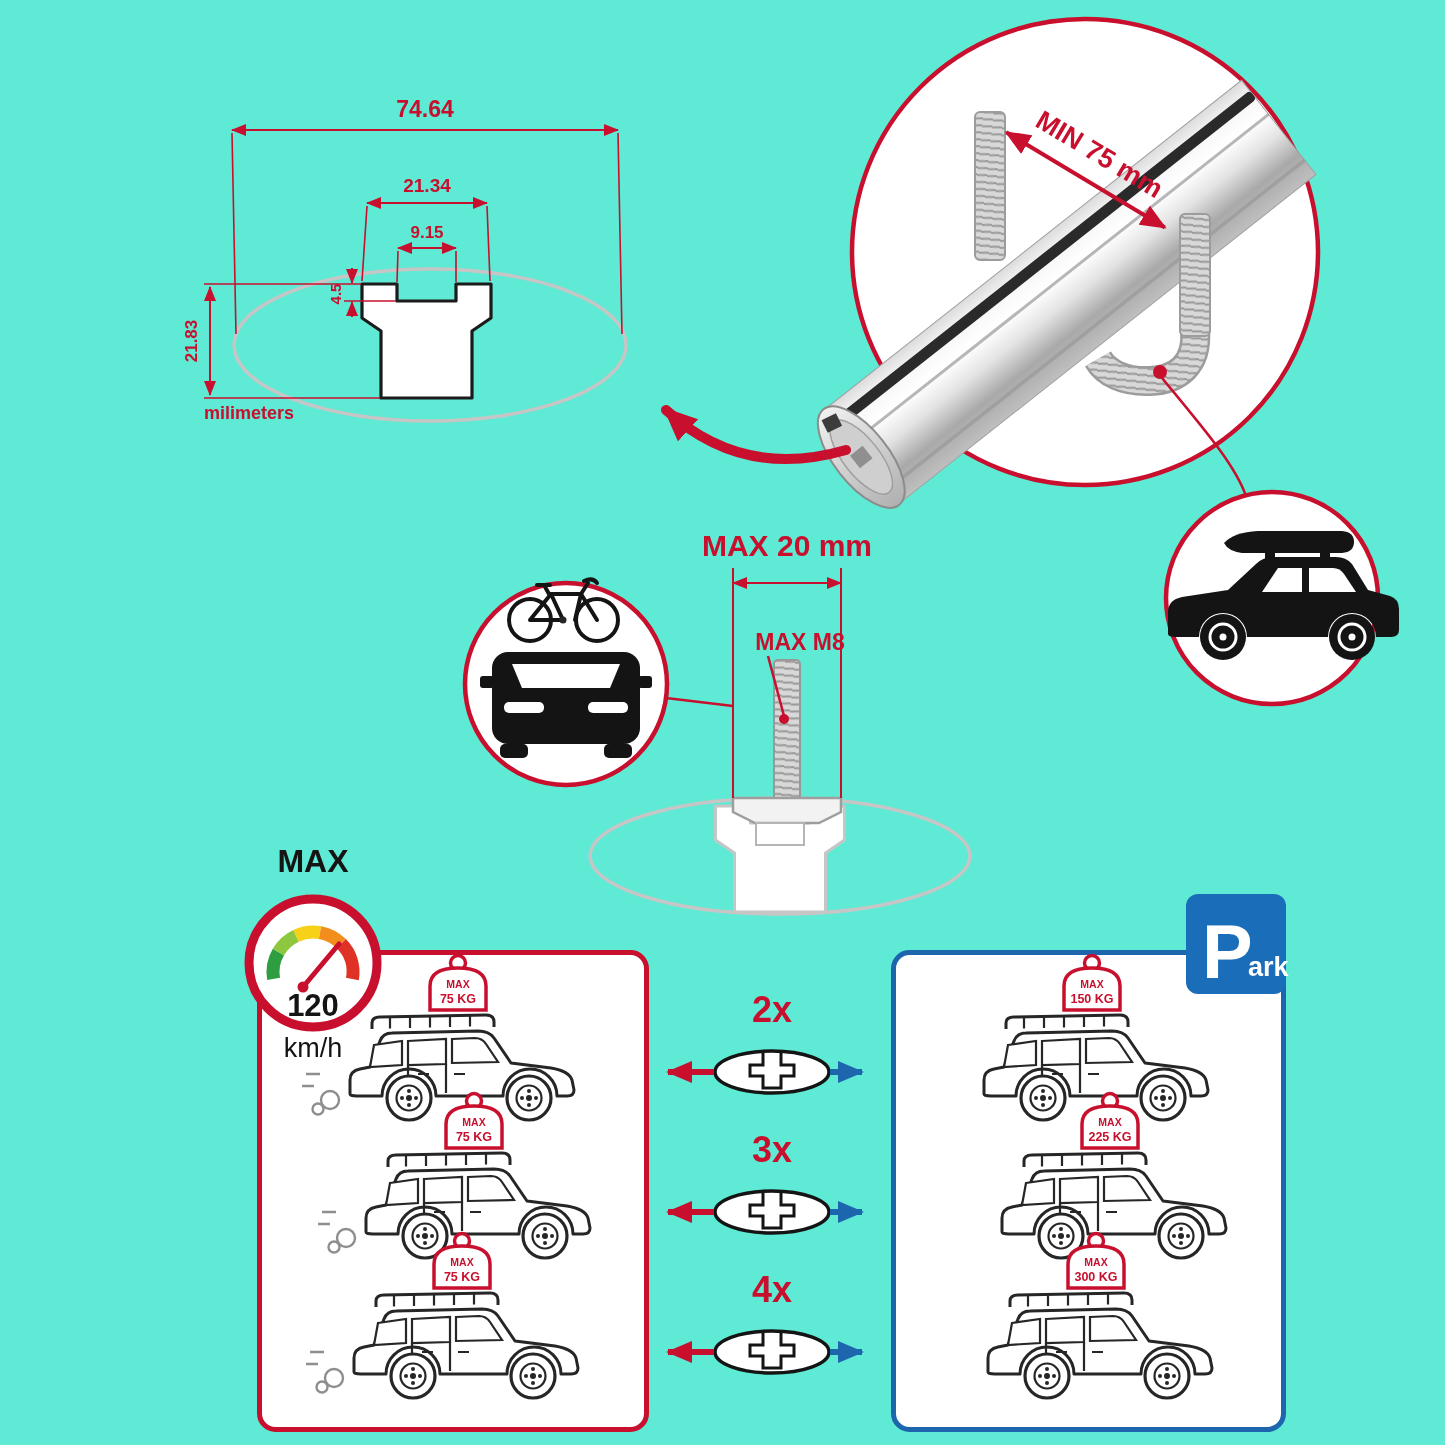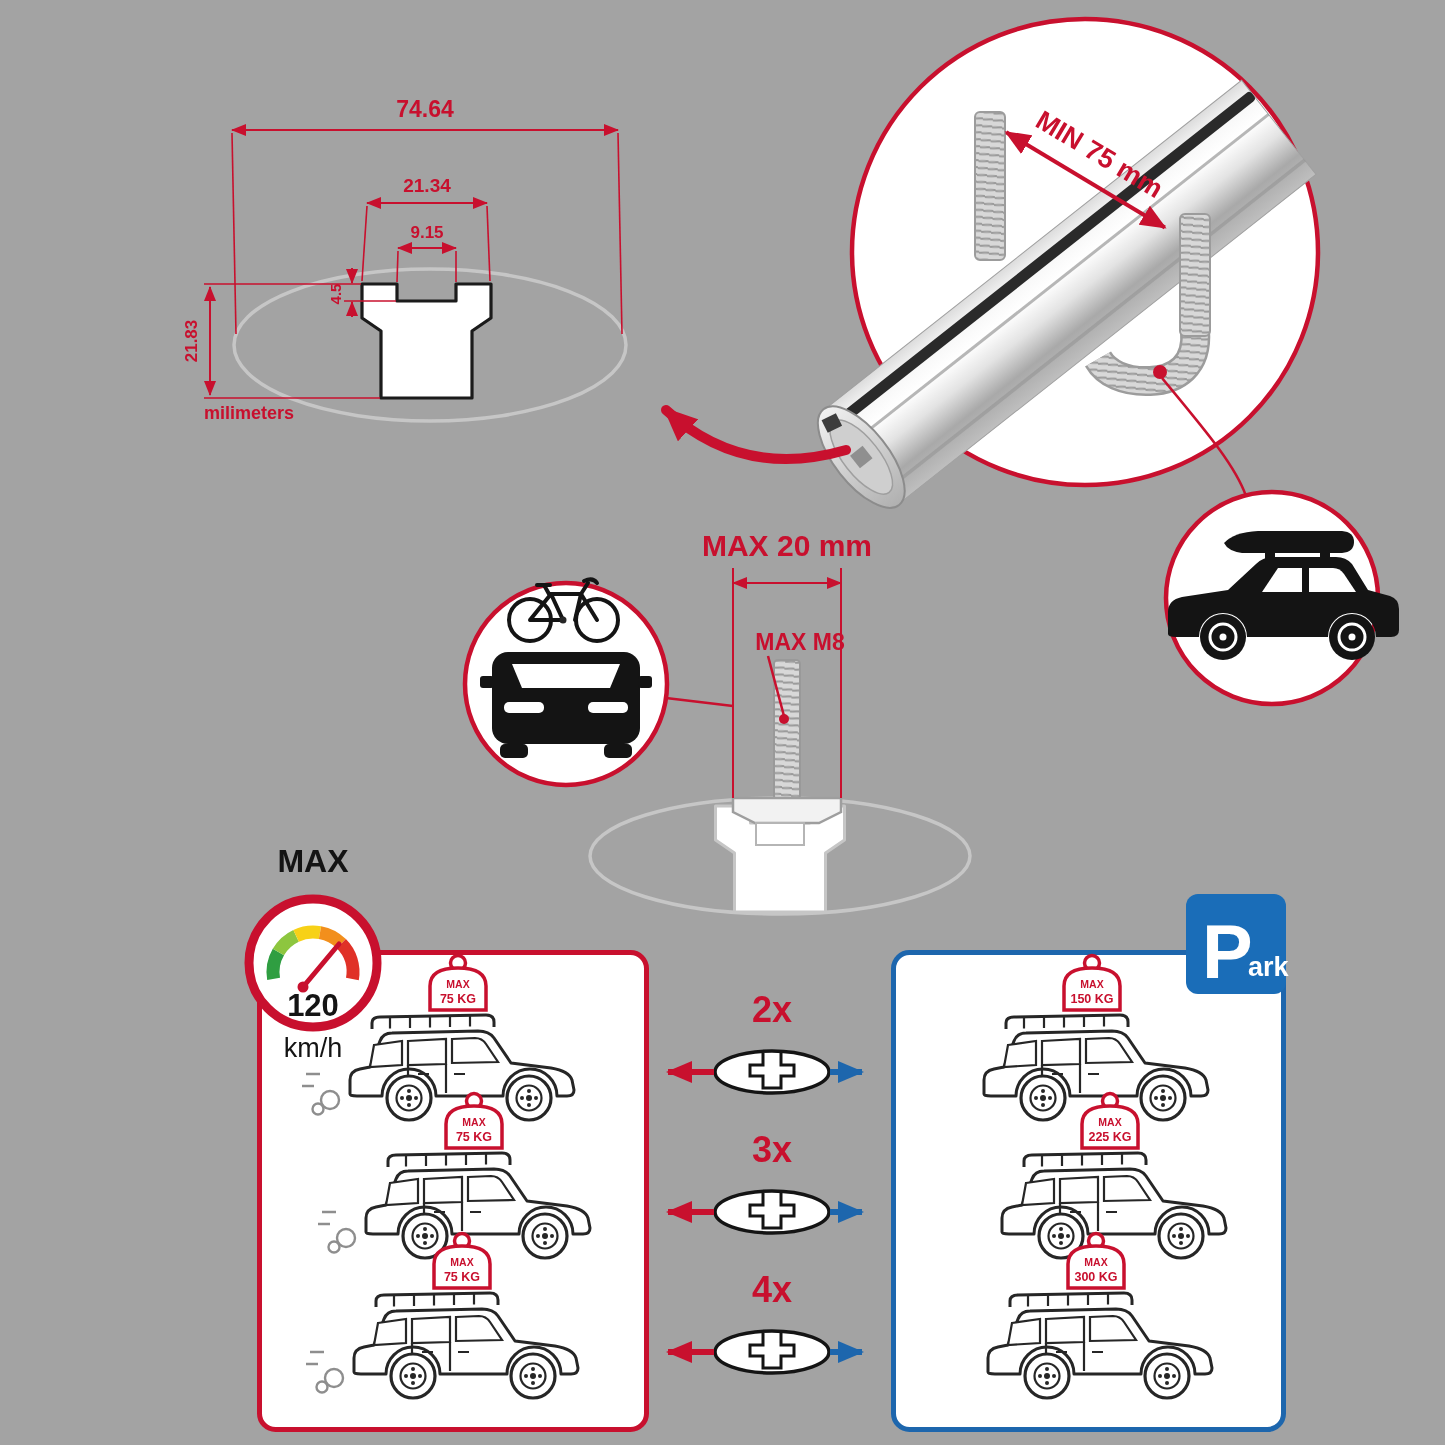--- a/index.html
+++ b/index.html
@@ -1,16 +1,16 @@
 <!DOCTYPE html>
 <html><head>
 <meta charset="utf-8">
 <style>
   html,body{margin:0;padding:0;background:#ffffff;}
-  .canvas{position:relative;width:1445px;height:1445px;background:#a3a3a3;overflow:hidden;
+  .canvas{position:relative;width:1445px;height:1445px;background:#5eead4;overflow:hidden;
           font-family:"Liberation Sans",sans-serif;}
   svg{display:block;font-family:"Liberation Sans",sans-serif;}
   
   .tr{fill:#c8102e;font-weight:700;}
   .tb{fill:#141414;font-weight:700;}
   .tw{fill:#ffffff;font-weight:700;}
   .tn{font-weight:400;}
   
   .dimline{stroke:#c8102e;stroke-width:2;fill:none;}
   .extline{stroke:#c8102e;stroke-width:1.6;fill:none;}

